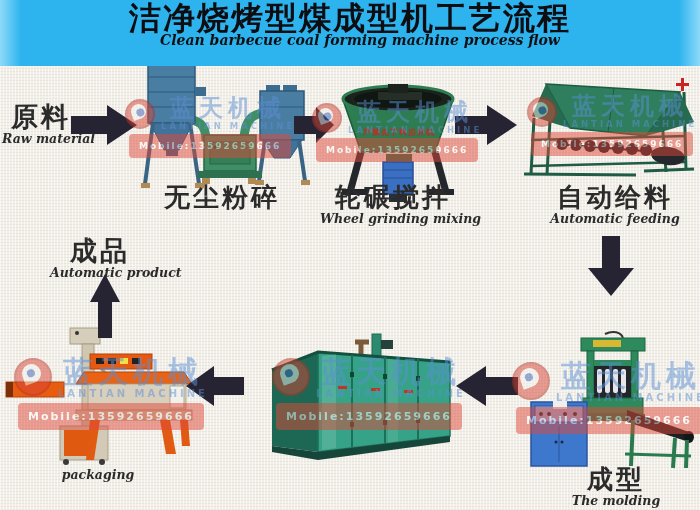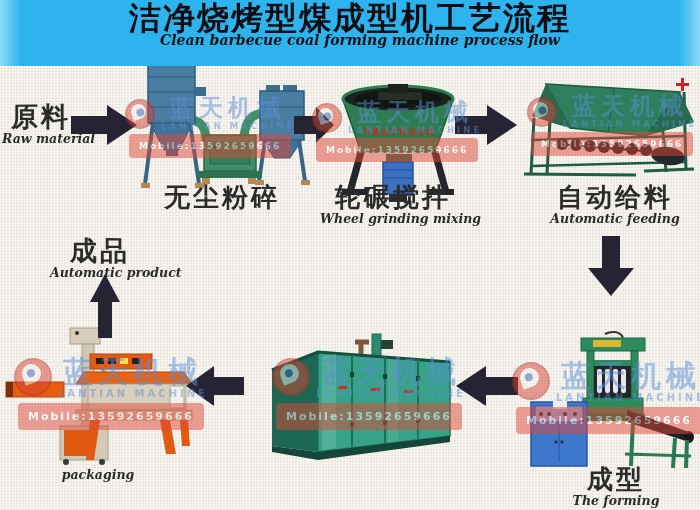--- a/index.html
+++ b/index.html
@@ -235,21 +235,21 @@
       <circle cx="50" cy="84" r="2" fill="#202838"></circle>
       <rect x="28" y="70" width="14" height="9" fill="#eeeeee"></rect>
       <line x1="34" y1="96" x2="34" y2="132" stroke="#2a55a0"></line>
       <circle cx="31" cy="112" r="1.5" fill="#202838"></circle>
       <circle cx="37" cy="112" r="1.5" fill="#202838"></circle>
     </svg>
   </div>
 
   <div class="stage-label" style="left:563px;top:465px;width:106px;">
     <div class="label-cn">成型</div>
-    <div class="label-en">The forming</div>
+    <div class="label-en">The molding</div>
   </div>
 
   <div class="arrow" style="left:456px;top:366px;">
     <svg width="62" height="40" viewBox="0 0 62 40">
         <rect x="30" y="11" width="32" height="18" fill="#262433"></rect>
         <polygon points="30,0 0,20 30,40" fill="#262433"></polygon>
       </svg>
   </div>
 
   <div class="machine" style="left:260px;top:332px;">

